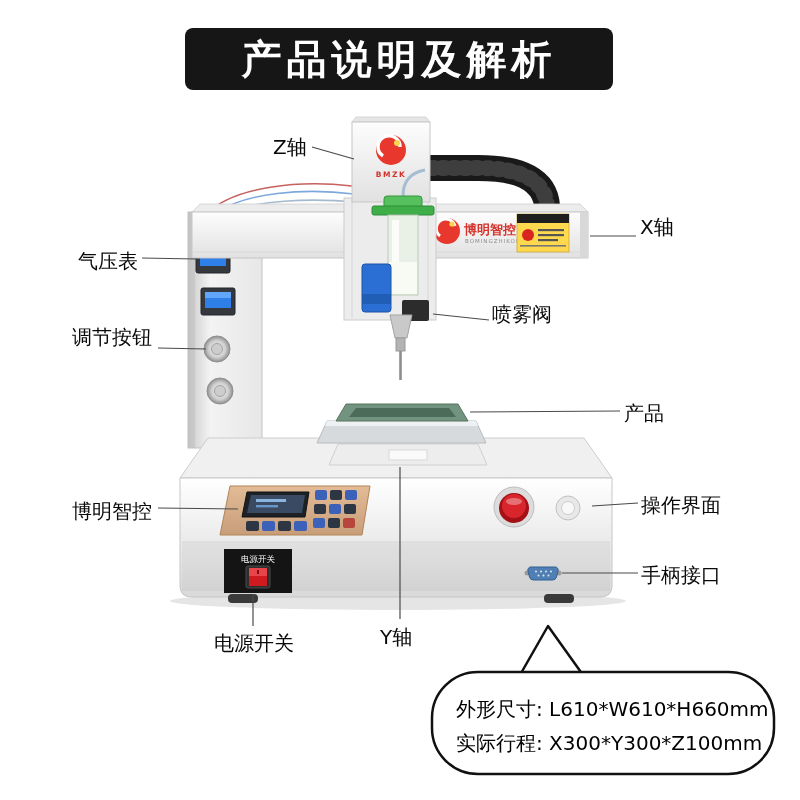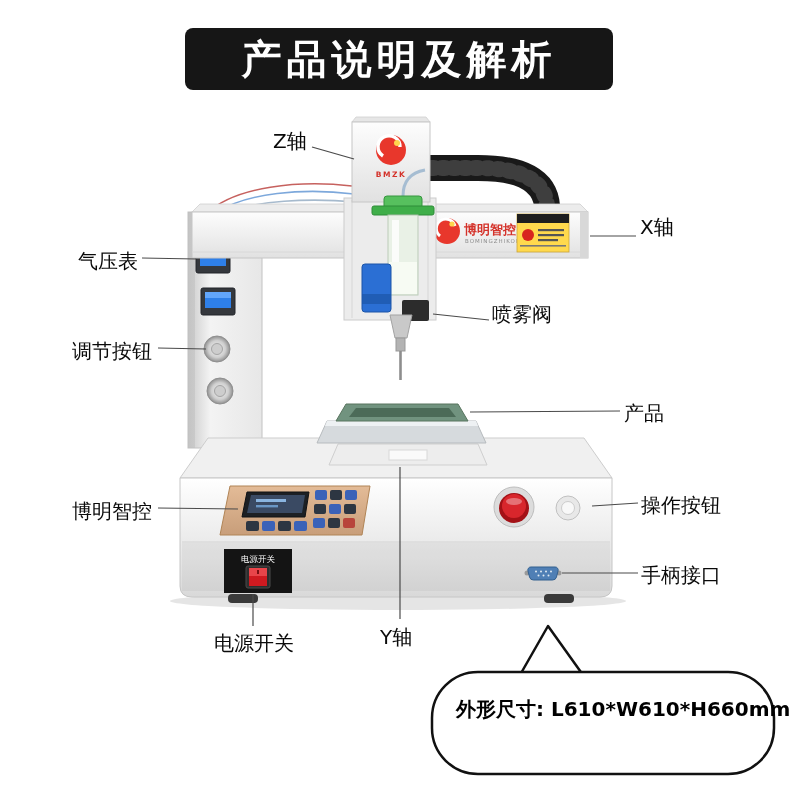--- a/index.html
+++ b/index.html
@@ -8,21 +8,21 @@
   .scene { position:absolute; left:0; top:0; }
   .title-banner {
     position:absolute; left:185px; top:28px; width:428px; height:62px;
     background:#161616; color:#ffffff; border-radius:8px;
     display:flex; align-items:center; justify-content:center;
     font-size:40px; font-weight:bold; letter-spacing:5px;
   }
   .lbl { position:absolute; font-size:20px; color:#0a0a0a; white-space:nowrap; }
   .bubble-text {
     position:absolute; left:456px; top:692px; width:300px;
-    font-size:20px; line-height:34px; color:#000; font-weight:700; white-space:nowrap;
+    font-size:20px; line-height:34px; color:#000; font-weight:400; white-space:nowrap;
   }
 </style>
 </head>
 <body>
 
 <div class="canvas">
 
   <svg class="scene" width="800" height="800" viewBox="0 0 800 800">
     <defs>
       <linearGradient id="gBase" x1="0" y1="0" x2="0" y2="1">
@@ -237,29 +237,30 @@
       <line x1="636" y1="236" x2="590" y2="236"></line>
       <line x1="489" y1="320" x2="433" y2="314"></line>
       <line x1="620" y1="411" x2="470" y2="412"></line>
       <line x1="638" y1="503" x2="592" y2="506"></line>
       <line x1="638" y1="573" x2="562" y2="573"></line>
     </g>
   </svg>
 
   <div class="title-banner">产品说明及解析</div>
 
-  <div class="lbl" style="left:273px;top:128px">Z轴</div>
+  <div class="lbl" style="left:273px;top:134px">Z轴</div>
   <div class="lbl" style="right:662px;top:248px">气压表</div>
-  <div class="lbl" style="right:648px;top:338px">调节按钮</div>
+  <div class="lbl" style="right:648px;top:324px">调节按钮</div>
   <div class="lbl" style="right:648px;top:498px">博明智控</div>
   <div class="lbl" style="left:214px;top:630px">电源开关</div>
   <div class="lbl" style="left:380px;top:624px">Y轴</div>
   <div class="lbl" style="left:640px;top:214px">X轴</div>
   <div class="lbl" style="left:492px;top:301px">喷雾阀</div>
   <div class="lbl" style="left:624px;top:400px">产品</div>
-  <div class="lbl" style="left:641px;top:492px">操作按钮</div>
+  <div class="lbl" style="left:641px;top:492px">操作界面</div>
   <div class="lbl" style="left:641px;top:562px">手柄接口</div>
 
   <div class="bubble-text">
     <div>外形尺寸: L610*W610*H660mm</div>
+    <div>实际行程: X300*Y300*Z100mm</div>
   </div>
 
 </div>
 
 </body></html>

